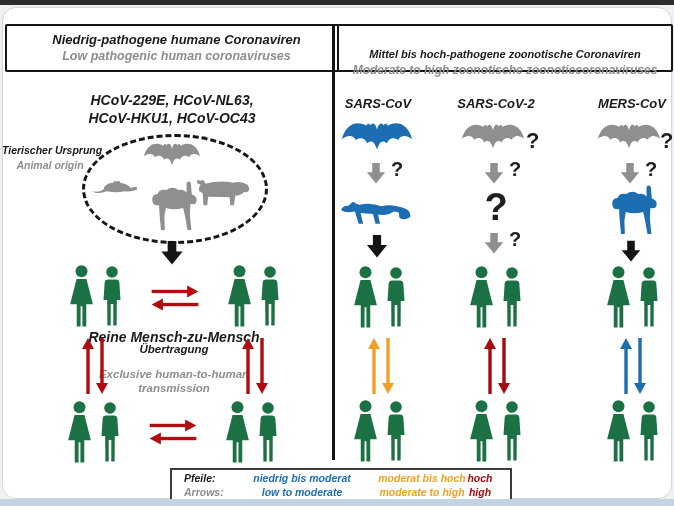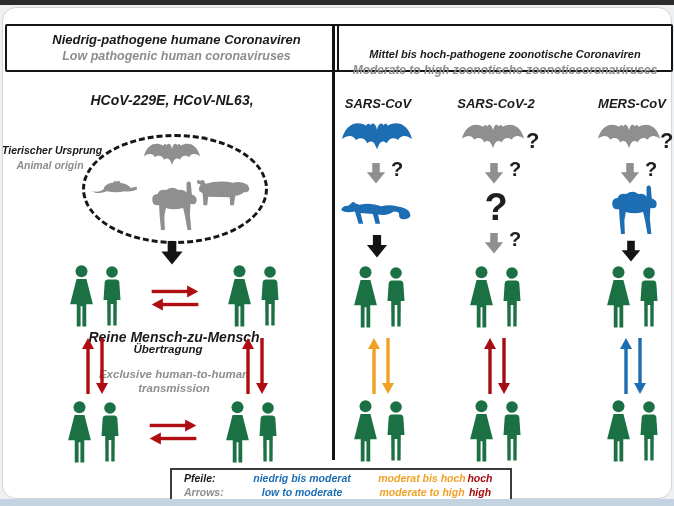--- a/index.html
+++ b/index.html
@@ -100,20 +100,21 @@
     <div class="txt de" style="font-size:13px;">Niedrig-pathogene humane Coronaviren</div>
     <div class="txt en" style="font-size:12.5px;">Low pathogenic human coronaviruses</div>
   </div>
   <div class="abs hbox" style="left:337px;top:24px;width:332px;height:44px;">
     <div class="txt de" style="font-size:11px;margin-top:30px;">Mittel bis hoch-pathogene zoonotische Coronaviren</div>
     <div class="txt en" style="font-size:12px;">Moderate to high zoonotische zoonoticcoronaviruses</div>
   </div>
   <div id="divider" class="abs"></div>
 
   <div class="abs txt de ctr" style="left:172px;top:92px;font-size:14px;">HCoV-229E, HCoV-NL63,</div>
+  <div class="abs txt de ctr" style="left:172px;top:110px;font-size:14px;">HCoV-HKU1, HCoV-OC43</div>
 
   <div class="abs txt de" style="left:2px;top:144px;width:96px;font-size:10.5px;">Tierischer Ursprung</div>
   <div class="abs txt en" style="left:2px;top:159px;width:96px;text-align:center;font-size:10.5px;">Animal origin</div>
 
   <div id="ellipse" class="abs"></div>
   <svg class="abs g" style="left:143px;top:138px;" width="58" height="32">
       <use href="#sym-bat"></use>
     </svg>
   <svg class="abs g" style="left:90px;top:178px;" width="48" height="20">
       <use href="#sym-mouse"></use>
@@ -143,21 +144,21 @@
   <div class="abs pair" style="left:226px;top:265px;">
     <svg class="grn" width="27" height="62">
         <use href="#sym-woman"></use>
       </svg>
     <svg class="grn" width="24" height="62">
         <use href="#sym-man"></use>
       </svg>
   </div>
 
   <div class="abs txt de ctr" style="left:174px;top:329px;font-size:14px;">Reine Mensch-zu-Mensch</div>
-  <div class="abs txt de ctr" style="left:168px;top:343px;font-size:11.5px;">Übertragung</div>
+  <div class="abs txt de ctr" style="left:174px;top:343px;font-size:11.5px;">Übertragung</div>
   <div class="abs txt en ctr" style="left:174px;top:368px;font-size:11.5px;">Exclusive human-to-human</div>
   <div class="abs txt en ctr" style="left:174px;top:382px;font-size:11.5px;">transmission</div>
 
   <svg class="abs red" style="left:80px;top:337px;" width="30" height="58">
       <use href="#sym-v-arrows"></use>
     </svg>
   <svg class="abs red" style="left:240px;top:337px;" width="30" height="58">
       <use href="#sym-v-arrows"></use>
     </svg>
 

